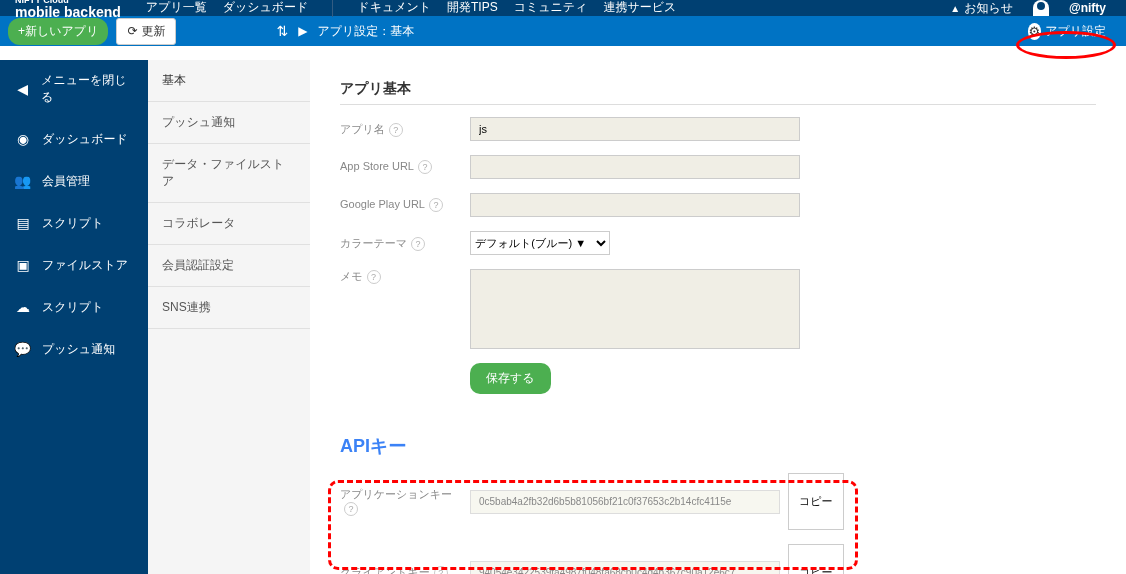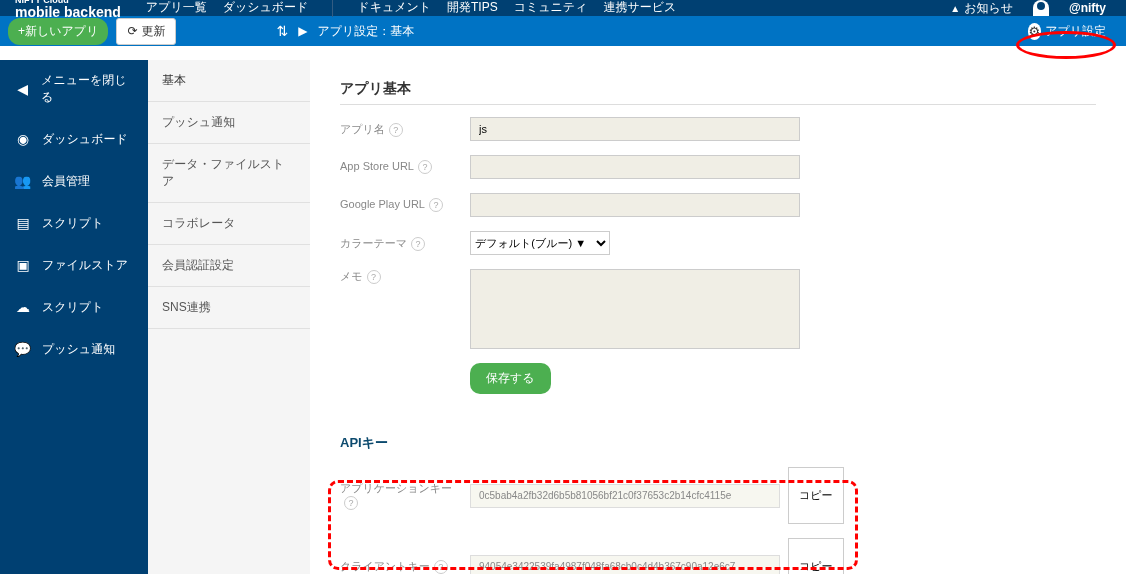--- a/index.html
+++ b/index.html
@@ -42,21 +42,21 @@
     
     .main { position: absolute; left: 310px; top: 60px; right: 0; padding: 20px 30px; font-size: 12px; color: #555; }
     .section-title { font-size: 14px; font-weight: bold; color: #333; margin-bottom: 12px; border-bottom: 1px solid #ddd; padding-bottom: 6px; }
     .form-row { display: flex; align-items: center; margin-bottom: 14px; }
     .form-label { width: 130px; color: #888; font-size: 11px; }
     .help::after { content: "?"; display: inline-block; width: 12px; height: 12px; border: 1px solid #ccc; border-radius: 50%; text-align: center; font-size: 9px; line-height: 12px; margin-left: 4px; color: #aaa; }
     .form-input { width: 330px; height: 24px; border: 1px solid #ccc; background: #f0eee5; padding: 0 8px; font-size: 11px; }
     .form-select { width: 140px; height: 24px; border: 1px solid #ccc; background: #fff; font-size: 11px; }
     .form-textarea { width: 330px; height: 80px; border: 1px solid #ccc; background: #f0eee5; padding: 6px; resize: none; }
     .btn-save { background: #4caf50; border: none; color: #fff; padding: 7px 16px; border-radius: 10px; cursor: pointer; font-size: 12px; margin-left: 130px; }
-    .subtitle { font-size: 13px; font-weight: bold; margin: 40px 0 15px; color: #0c4a6e; }
+    .subtitle { font-size: 18px; font-weight: bold; margin: 40px 0 15px; color: #3b82f6; }
     .key-input { width: 310px; height: 24px; border: 1px solid #ddd; background: #f7f7f0; padding: 0 8px; font-size: 10px; color: #888; }
     .btn-copy { background: #fff; border: 1px solid #ccc; padding: 20px 10px; margin-left: 8px; cursor: pointer; font-size: 11px; }
     .highlight-box { position: absolute; border: 3px dashed red; border-radius: 10px; left: 328px; top: 480px; width: 530px; height: 90px; pointer-events: none; }
   </style>
 </head>
 <body>
 
 <div class="header">
   <div class="logo">
     <span class="logo-sub">NIFTY Cloud</span>

